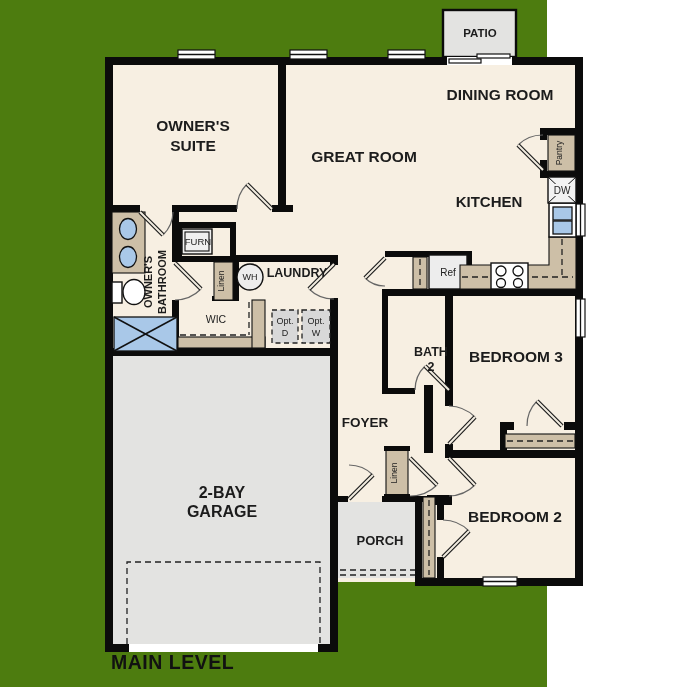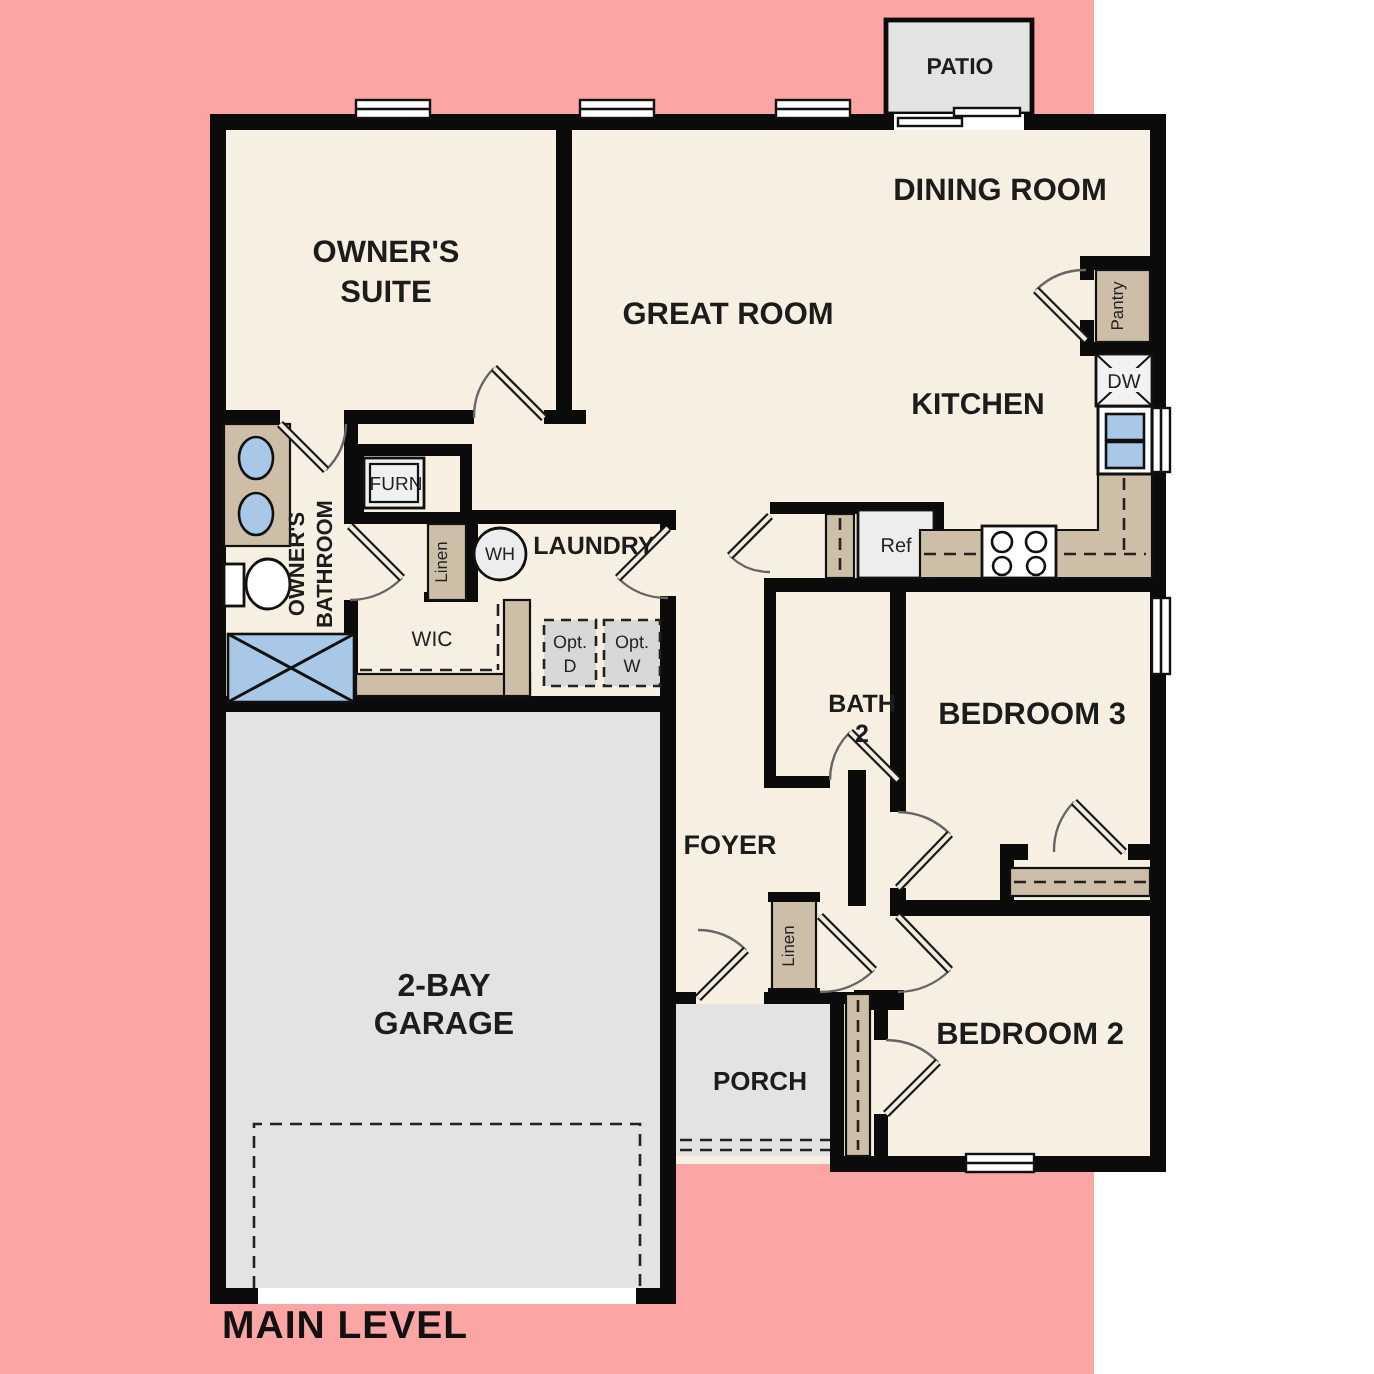--- a/index.html
+++ b/index.html
@@ -1,16 +1,16 @@
 <!DOCTYPE html>
 <html style="--c-floor: #f7efe2; --c-outdoor: #e3e3e1; --c-wall: #0b0b0b; --c-cabinet: #cdbfa7; --c-fixture_blue: #a9c8e8; --c-appliance: #ededed; --c-opt_box: #d8d8d8; --c-text: #1c1c1c; --c-door_arc: #666666;"><head>
 <meta charset="utf-8">
 <style>
   html,body{margin:0;padding:0;background:#ffffff;}
-  #stage{width:547px;height:687px;position:relative;background:#fca5a5;font-family:"Liberation Sans",sans-serif;}
+  #stage{width:547px;height:687px;position:relative;background:#4d7c0f;font-family:"Liberation Sans",sans-serif;}
   svg{display:block;}
   .wall{fill:var(--c-wall,#0b0b0b);}
   .floor{fill:var(--c-floor,#f7efe2);}
   .outdoor{fill:var(--c-outdoor,#e3e3e1);}
   .cab{fill:var(--c-cabinet,#cdbfa7);stroke:#111;stroke-width:1.1;}
   .blue{fill:var(--c-fixture_blue,#a9c8e8);stroke:#111;stroke-width:1.3;}
   .appl{fill:var(--c-appliance,#ededed);stroke:#111;stroke-width:1.4;}
   .optbox{fill:var(--c-opt_box,#d8d8d8);stroke:#222;stroke-width:1.3;stroke-dasharray:5 3.5;}
   .win{fill:#ffffff;stroke:#111;stroke-width:1.2;}
   .arc{fill:none;stroke:var(--c-door_arc,#666);stroke-width:1.2;}

